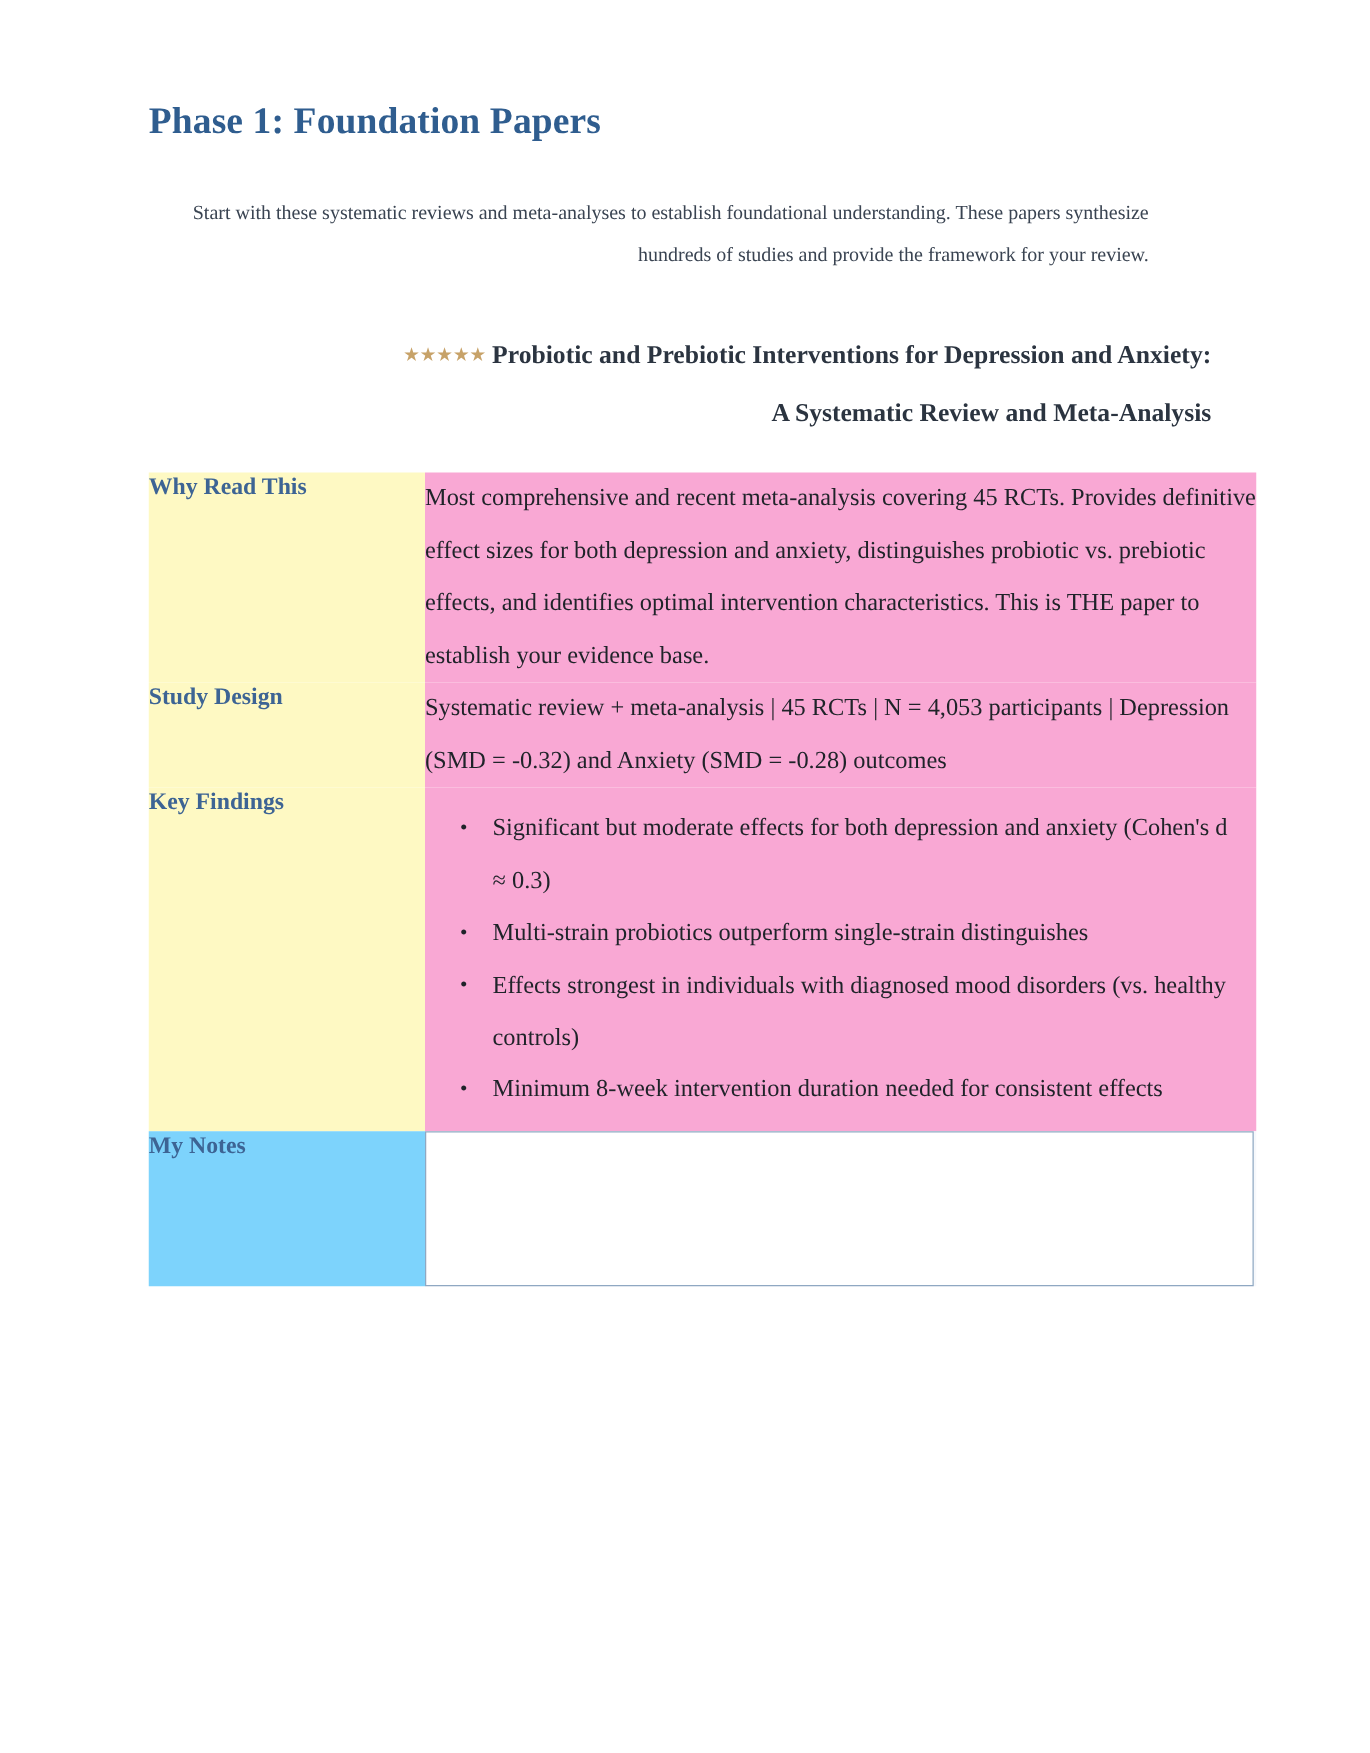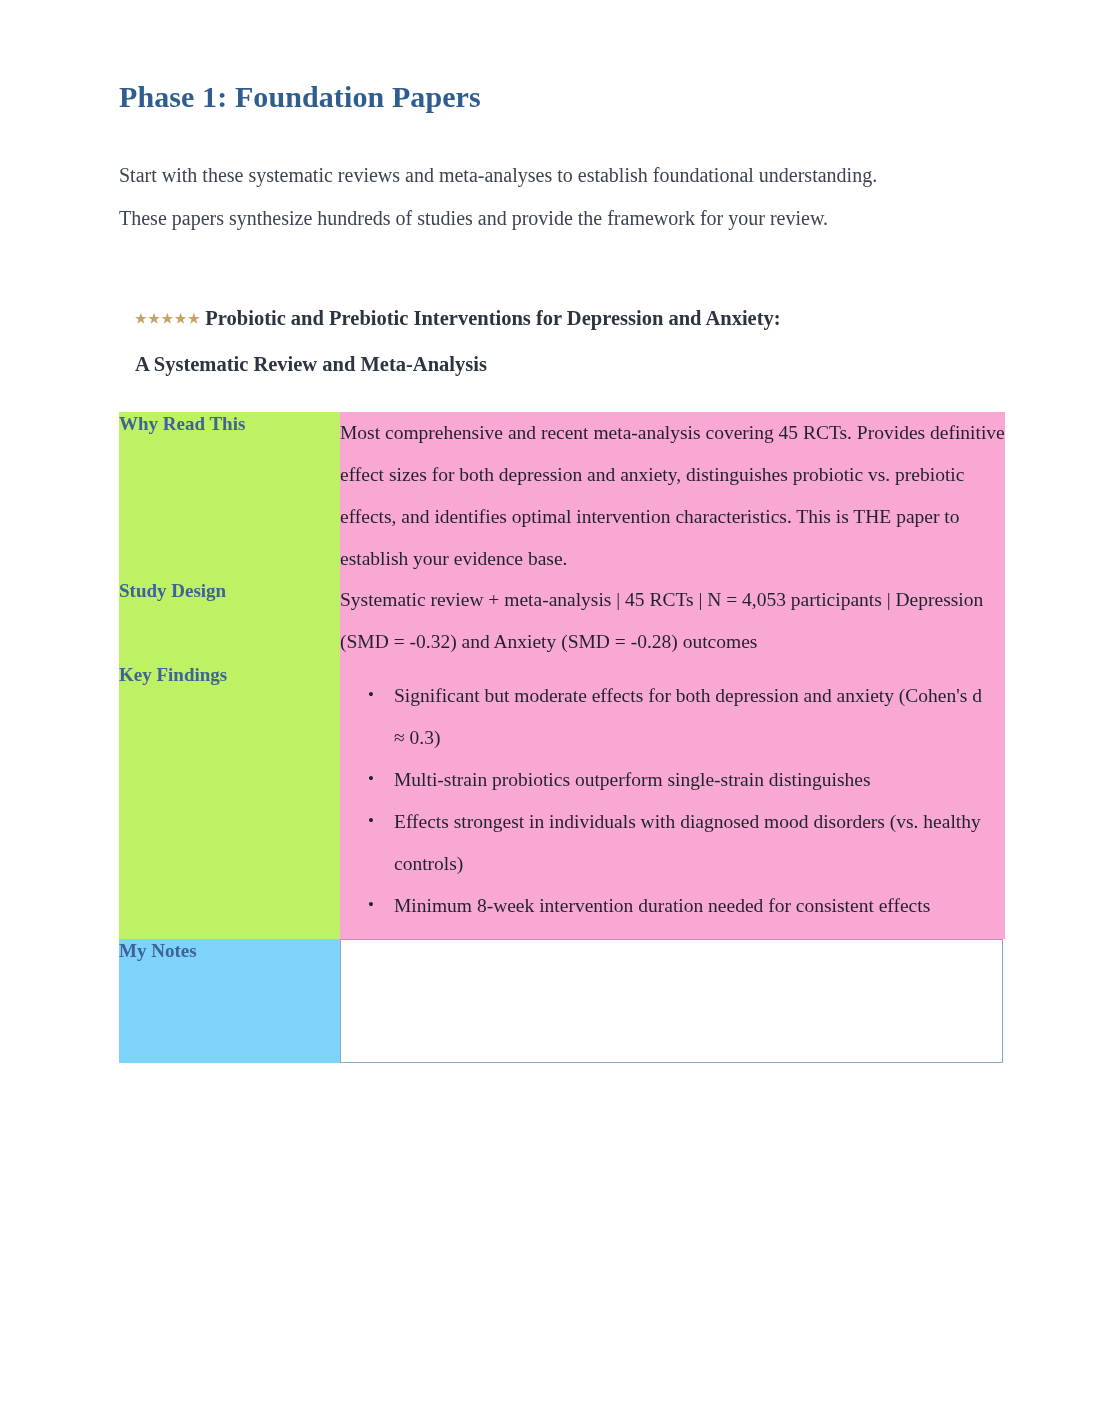--- a/index.html
+++ b/index.html
@@ -27,33 +27,35 @@
     padding-top: 78px;
     font-size: 30px;
     font-weight: bold;
     line-height: 1.25;
     color: #2f5d8f;
     letter-spacing: 0.1px;
   }
   .intro {
     margin: 0;
     padding-top: 38px;
-    font-size: 20px;
+    font-size: 16px;
     line-height: 2.18;
     color: #3a4452;
     max-width: 800px;
+    text-align: right;
   }
   .paper-heading {
-    margin: 16px;
+    margin: 0;
     padding-top: 38px;
     font-size: 20.5px;
     font-weight: bold;
     line-height: 2.27;
     color: #2b3440;
     max-width: 850px;
+    text-align: right;
   }
   .stars {
     color: #c7a268;
     font-size: 13px;
     letter-spacing: 1.6px;
     vertical-align: 2px;
     margin-right: 4px;
     white-space: nowrap;
   }
   .paper-title-main {
@@ -76,21 +78,21 @@
     width: 886px;
     border-collapse: collapse;
     table-layout: fixed;
   }
   .paper-table td {
     vertical-align: top;
     padding: 0;
   }
   .label-cell {
     width: 221px;
-    background: #bef264;
+    background: #fef9c3;
     padding: 22px 10px 14px 11px;
     box-sizing: border-box;
   }
   .label-text {
     font-size: 19px;
     font-weight: bold;
     color: #3d6494;
     line-height: 1.3;
     display: block;
   }

